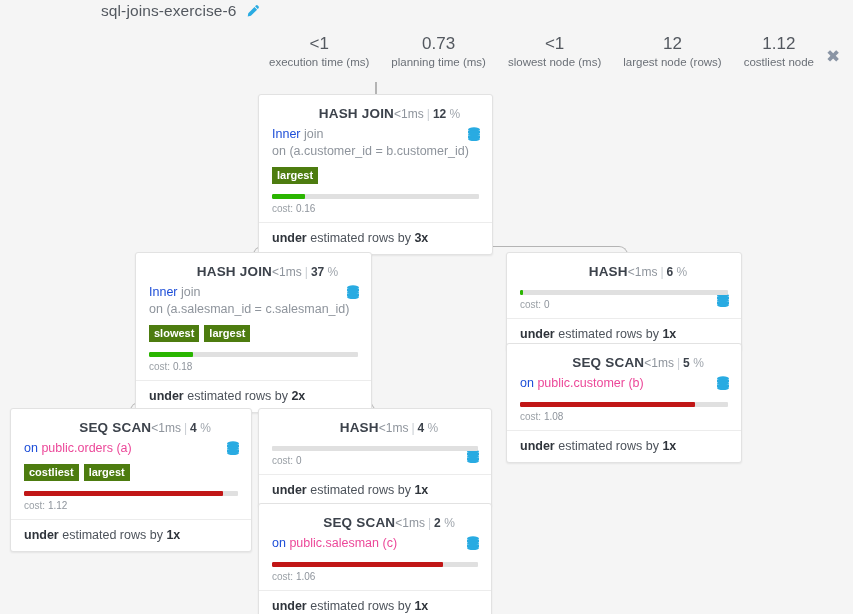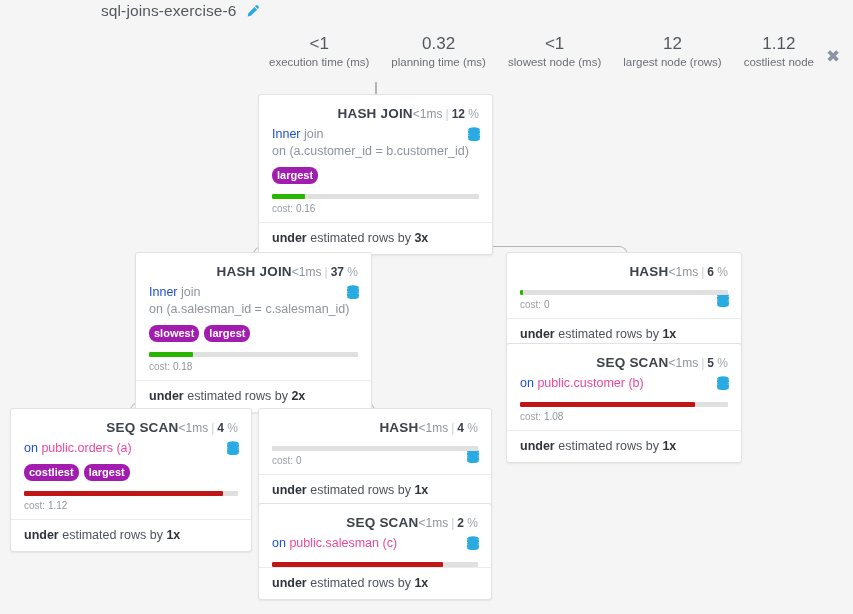--- a/index.html
+++ b/index.html
@@ -62,21 +62,21 @@
 
   
   .node {
     position: absolute;
     background: #ffffff;
     border: 1px solid #e2e2e2;
     border-radius: 3px;
     box-shadow: 0 1px 2px rgba(0,0,0,0.07);
   }
   .node-head {
-    display: flex; align-items: baseline; justify-content: flex-end;
+    display: flex; align-items: baseline; justify-content: center;
     padding: 11px 13px 0 13px;
     margin-left: 28px;
   }
   .node-type { font-size: 13.5px; font-weight: bold; color: #3c424b; letter-spacing: 0.2px; }
   .node-metrics { font-size: 12px; color: #8e949c; white-space: nowrap; }
   .node-metrics .ms { color: #8e949c; }
   .node-metrics .sep { color: #c9cdd2; margin: 0 3px; }
   .node-metrics .pct-num { color: #3c424b; font-weight: bold; }
   .node-metrics .pct-sym { color: #a0a6ad; }
 
@@ -85,23 +85,23 @@
   .node-detail .kw { color: #1d4ed8; }
   .node-detail .obj { color: #ec4899; }
 
   .db-icon {
     position: absolute; right: 11px; top: 6px;
     width: 14px; height: 16px;
   }
 
   .tags { padding: 7px 13px 0 13px; display: flex; gap: 5px; }
   .tag {
-    background: #a21caf; color: #ffffff;
+    background: #4d7c0f; color: #ffffff;
     font-size: 11px; font-weight: bold;
-    padding: 2px 5px 3px 5px; border-radius: 8px;
+    padding: 2px 5px 3px 5px; border-radius: 0;
     line-height: 12px;
   }
 
   .bar-wrap { padding: 10px 13px 0 13px; }
   .bar { position: relative; height: 5px; background: #e0e0e0; border-radius: 1px; overflow: hidden; }
   .bar-fill { position: absolute; left: 0; top: 0; height: 5px; border-radius: 1px; }
 
   .cost { padding: 4px 13px 8px 13px; font-size: 10px; color: #9aa0a6; }
   .cost .cost-val { color: #8e949c; }
 
@@ -129,21 +129,21 @@
     </div>
   </div>
 
   <div class="stats-bar">
     <div class="stats-inner">
       <div class="stat">
         <div class="stat-value">&lt;1</div>
         <div class="stat-label">execution time (ms)</div>
       </div>
       <div class="stat">
-        <div class="stat-value">0.32</div>
+        <div class="stat-value">0.73</div>
         <div class="stat-label">planning time (ms)</div>
       </div>
       <div class="stat">
         <div class="stat-value">&lt;1</div>
         <div class="stat-label">slowest node (ms)</div>
       </div>
       <div class="stat">
         <div class="stat-value">12</div>
         <div class="stat-label">largest node (rows)</div>
       </div>
@@ -352,17 +352,18 @@
             <rect x="1" y="8.4" width="12" height="2.6" fill="#29abe2"></rect>
             <ellipse cx="7" cy="12" rx="6" ry="2.1" fill="#29abe2"></ellipse>
           </svg>
         </span>
       </div>
       <div class="bar-wrap">
         <div class="bar">
           <div class="bar-fill" style="width:83%;background:#c11616;"></div>
         </div>
       </div>
+      <div class="cost"><span>cost: </span><span class="cost-val">1.06</span></div>
       <div class="node-foot"><b>under</b><span> estimated rows by </span><b>1x</b></div>
     </div>
 
   </div>
 </div>
 
 </body></html>

